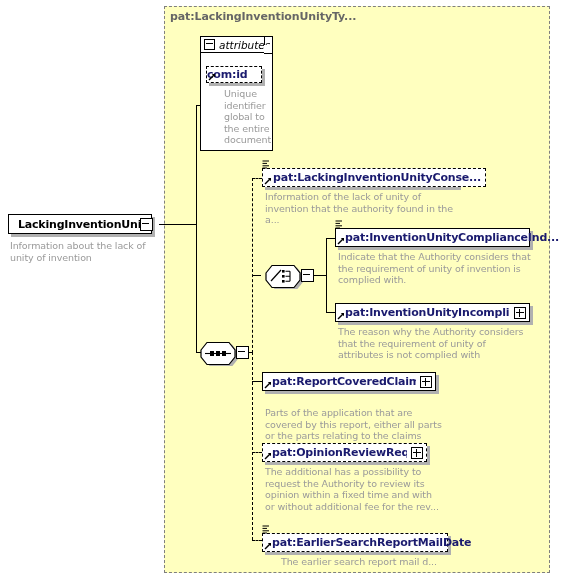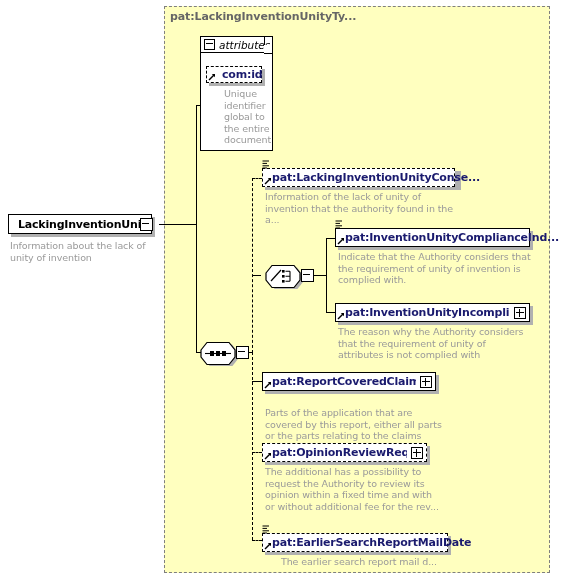--- a/index.html
+++ b/index.html
@@ -216,21 +216,21 @@
   <div class="abs" id="attributes-box"></div>
   <div class="abs" id="attributes-header">
     <span class="minus-box"></span>
     <span class="atitle">attributes</span>
   </div>
 
   <div class="abs" style="left:264px; top:45px; width:9px; height:9px; background:#ffffff;
               border-right:1px solid #000; border-bottom:1px solid #000; box-sizing:border-box;"></div>
 
   <div class="abs shadow" style="left:209px; top:69px; width:56px; height:17px;"></div>
-  <div class="abs nodebox optional" style="left:206px; top:66px; width:56px; height:17px; padding-left:15px;">
+  <div class="abs nodebox optional" style="left:206px; top:66px; width:56px; height:17px; padding-left:0;">
     <span class="lbl">com:id</span>
     <svg class="refarrow" viewBox="0 0 8 8">
       <path d="M1,7 L6,2" stroke="#000" stroke-width="1.4" fill="none"></path>
       <path d="M7,1 L7,4.2 L3.8,1 Z" fill="#000"></path>
     </svg>
   </div>
   <div class="abs annot" style="left:224px; top:88px; width:50px;">Unique identifier global to the entire document</div>
 
   <div class="abs" style="left:261px; top:262px; width:52px; height:27px;">
     <svg width="52" height="27" viewBox="0 0 52 27">
@@ -251,21 +251,21 @@
       <polygon points="5,11 11,3.5 33,3.5 39,11 39,18 33,25.5 11,25.5 5,18" fill="#ffffff" stroke="#000000" stroke-width="1.2"></polygon>
       <line x1="9" y1="14.5" x2="35" y2="14.5" stroke="#000" stroke-width="1.1"></line>
       <rect x="14" y="12" width="4" height="5" fill="#000"></rect>
       <rect x="20" y="12" width="4" height="5" fill="#000"></rect>
       <rect x="26" y="12" width="4" height="5" fill="#000"></rect>
     </svg>
   </div>
   <div class="abs edge-expander" style="left:236px; top:346px;"></div>
 
   <div class="abs shadow" style="left:265px; top:171px; width:196px; height:19px;"></div>
-  <div class="abs nodebox optional" style="left:262px; top:168px; width:193px; height:19px;">
+  <div class="abs nodebox optional" style="left:262px; top:168px; width:224px; height:19px;justify-content:center;">
     <span class="lbl">pat:LackingInventionUnityConse...</span>
     <svg class="refarrow" viewBox="0 0 8 8">
       <path d="M1,7 L6,2" stroke="#000" stroke-width="1.4" fill="none"></path>
       <path d="M7,1 L7,4.2 L3.8,1 Z" fill="#000"></path>
     </svg>
   </div>
   <svg class="abs listicon" style="left:262px; top:160px;" viewBox="0 0 8 9">
     <path d="M0.5,1 L7,1 M0.5,3.4 L5,3.4 M0.5,5.8 L7,5.8 M0.5,8 L5,8" stroke="#000" stroke-width="1" fill="none"></path>
   </svg>
   <div class="abs annot" style="left:265px; top:191px; width:195px;">Information of the lack of unity of invention that the authority found in the a...</div>

